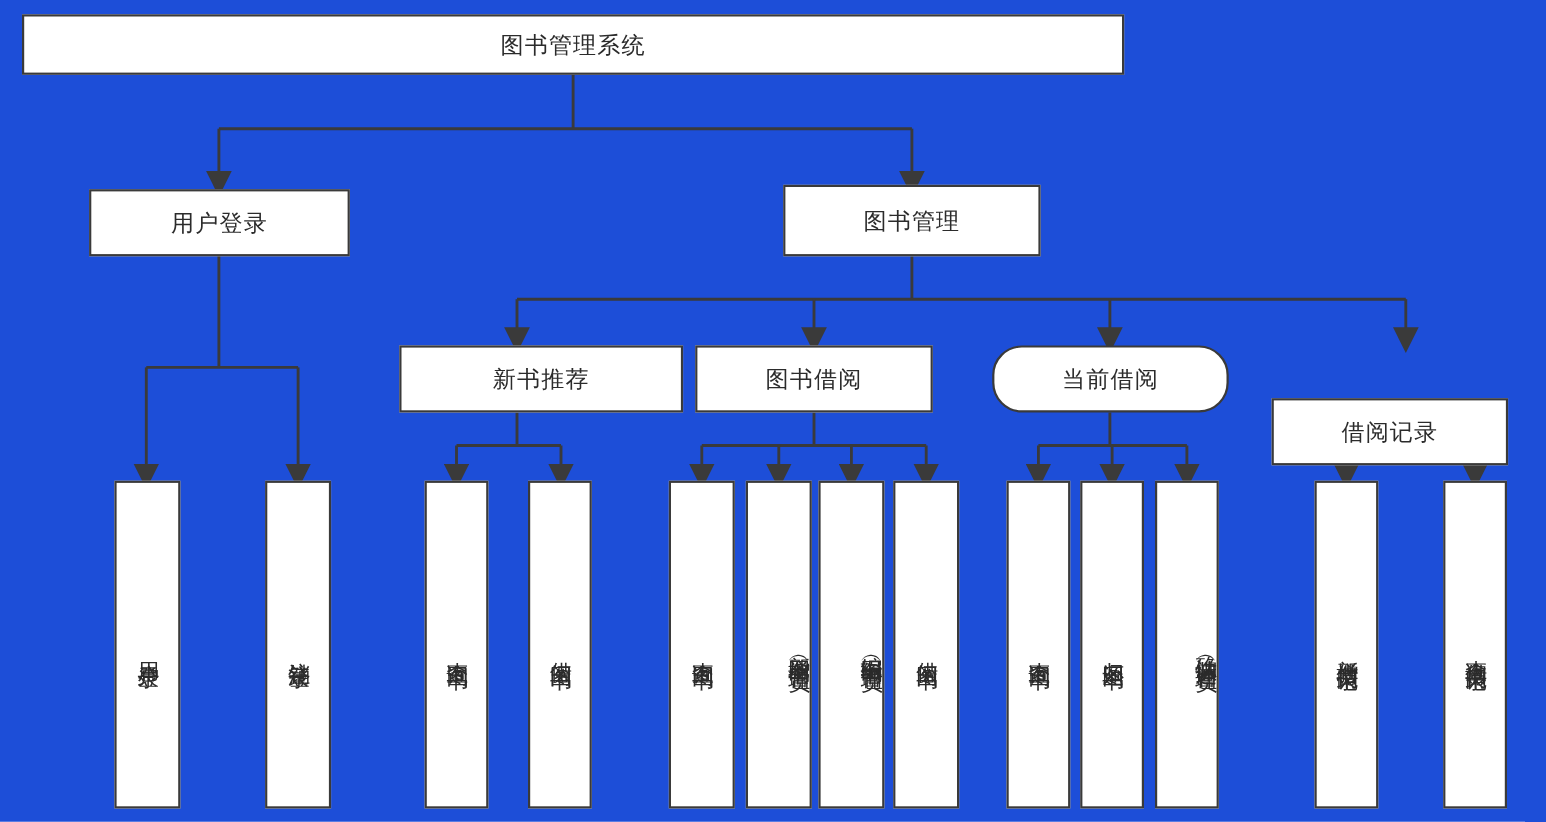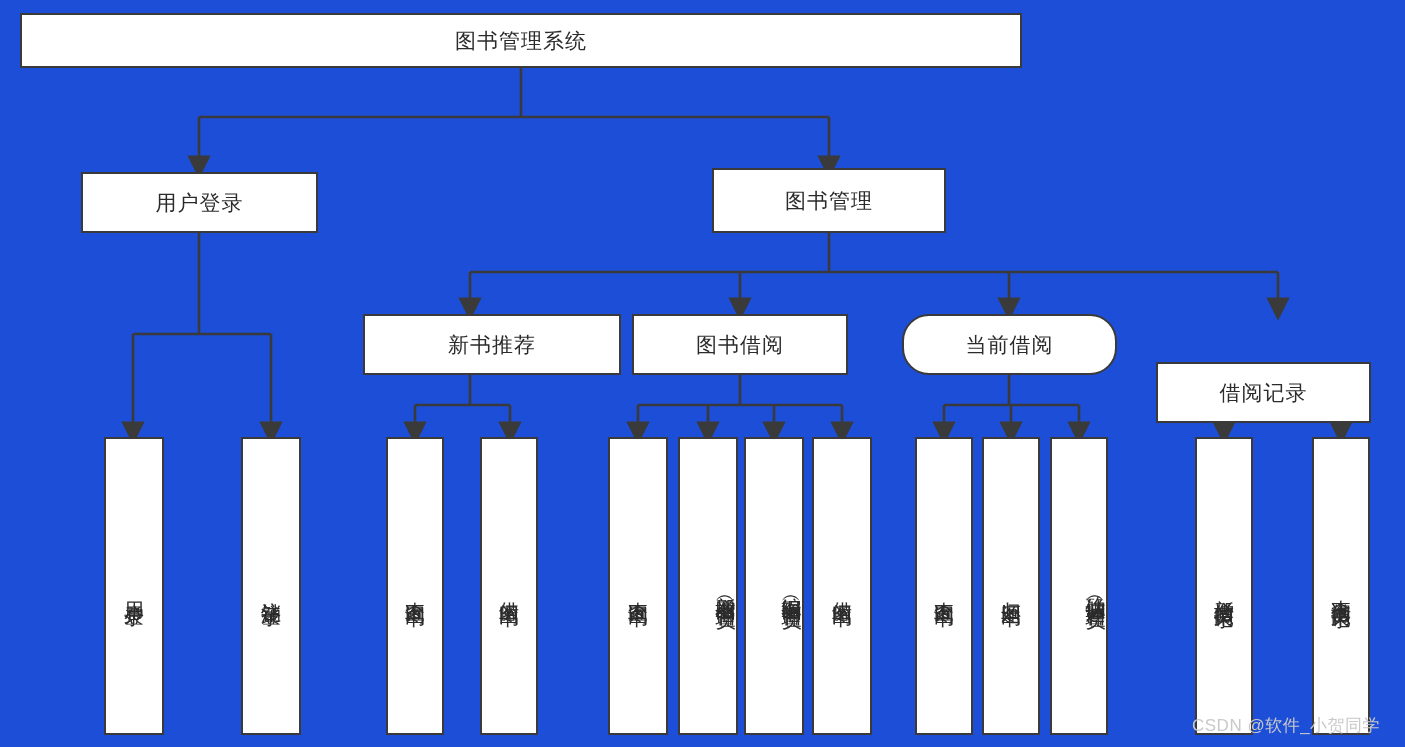--- a/index.html
+++ b/index.html
@@ -94,15 +94,14 @@
   <div class="node v" style="left:744px;top:437px;width:60px;height:298px;">编辑图书（管理员）</div>
   <div class="node v mid" style="left:812px;top:437px;width:60px;height:298px;">借阅图书</div>
 
   <div class="node v mid" style="left:915px;top:437px;width:58px;height:298px;">查询图书</div>
   <div class="node v mid" style="left:982px;top:437px;width:58px;height:298px;">归还图书</div>
   <div class="node v" style="left:1050px;top:437px;width:58px;height:298px;">确认归还（管理员）</div>
 
   <div class="node v mid" style="left:1195px;top:437px;width:58px;height:298px;">新增借阅记录</div>
   <div class="node v mid" style="left:1312px;top:437px;width:58px;height:298px;">查询借阅记录</div>
 
-  <div class="watermark">CSDN @软件_小贺同学</div>
 
 </div>
 
 </body></html>

